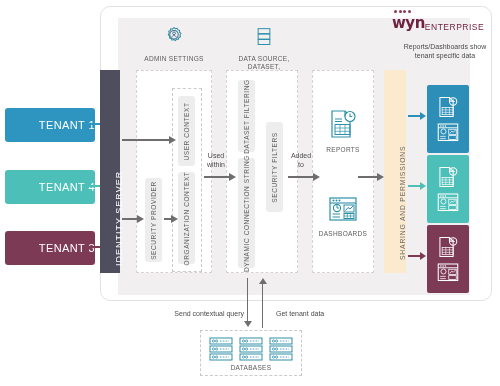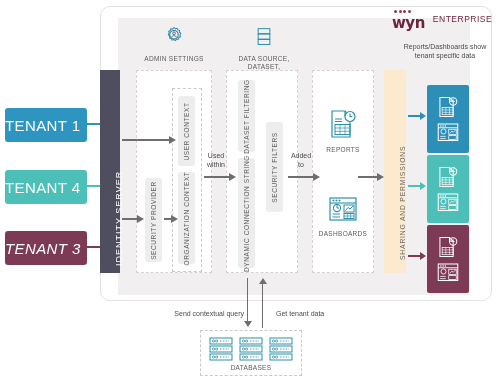--- a/index.html
+++ b/index.html
@@ -11,25 +11,25 @@
   
   #outer-frame{left:100px;top:6px;width:392px;height:295px;background:#ffffff;
     border:1px solid #e2e2e2;border-radius:10px;box-sizing:border-box;}
 
   
   #inner-panel{left:118px;top:18px;width:352px;height:277px;background:#f2eff0;
     box-sizing:border-box;}
 
   
   .tenant{width:82px;height:34px;border-radius:3px;color:#fff;
-    display:flex;align-items:center;justify-content:flex-start;
-    font-size:15px;letter-spacing:.4px;}
+    display:flex;align-items:center;justify-content:flex-end;
+    font-size:11px;letter-spacing:.4px;padding-left:8px;}
   #tenant-1{left:5px;top:108px;background:#2d95c0;}
   #tenant-2{left:5px;top:170px;background:#4cbfb8;}
-  #tenant-3{left:5px;top:231px;background:#7d3a55;font-style:italic;}
+  #tenant-3{left:5px;top:231px;background:#7d3a55;}
 
   
   #identity-server{left:100px;top:70px;width:20px;height:203px;background:#4e4e5e;}
   #identity-server span{display:block;white-space:nowrap;color:#fff;font-size:9px;
     letter-spacing:1px;transform:rotate(-90deg);transform-origin:left top;
     position:absolute;left:14px;top:196px;}
 
   
   #col-admin{left:136px;top:70px;width:76px;height:203px;background:#fff;
     border:1px dashed #d8d0d2;box-sizing:border-box;}
@@ -84,24 +84,24 @@
   .rcard{width:42px;height:68px;border-radius:2px;
     display:flex;flex-direction:column;align-items:center;justify-content:center;gap:2px;}
   #result-card-1{left:427px;top:85px;background:#2d8fb8;}
   #result-card-2{left:427px;top:155px;background:#4cbfb8;}
   #result-card-3{left:427px;top:225px;background:#7d3a55;}
 
   
   #logo-block{left:392px;top:10px;width:104px;}
   #logo-dots{display:flex;gap:1.5px;margin-left:2px;margin-bottom:1px;}
   #logo-dots i{width:3px;height:3px;border-radius:50%;background:#8e3a56;display:block;}
-  #logo-row{display:flex;align-items:flex-start;}
+  #logo-row{display:flex;align-items:flex-end;}
   #logo-wyn{font-size:15px;font-weight:bold;color:#6d2340;letter-spacing:-.5px;
     font-family:"DejaVu Sans",sans-serif;}
-  #logo-enterprise{font-size:8.5px;color:#6d2340;letter-spacing:.5px;margin-left:8px;}
+  #logo-enterprise{font-size:8.5px;color:#6d2340;letter-spacing:.5px;margin-left:0;}
   #logo-caption{left:396px;top:42px;width:98px;text-align:center;font-size:7px;
     color:#4a4a4a;line-height:9px;}
 
   
   #databases-box{left:200px;top:330px;width:102px;height:46px;background:#fff;
     border:1px dashed #cfc8ca;box-sizing:border-box;
     display:flex;flex-direction:column;align-items:center;justify-content:center;}
   #db-icons{display:flex;gap:4px;}
   #databases-caption{font-size:6.5px;color:#5b5b5b;letter-spacing:.3px;margin-top:2px;}
 

